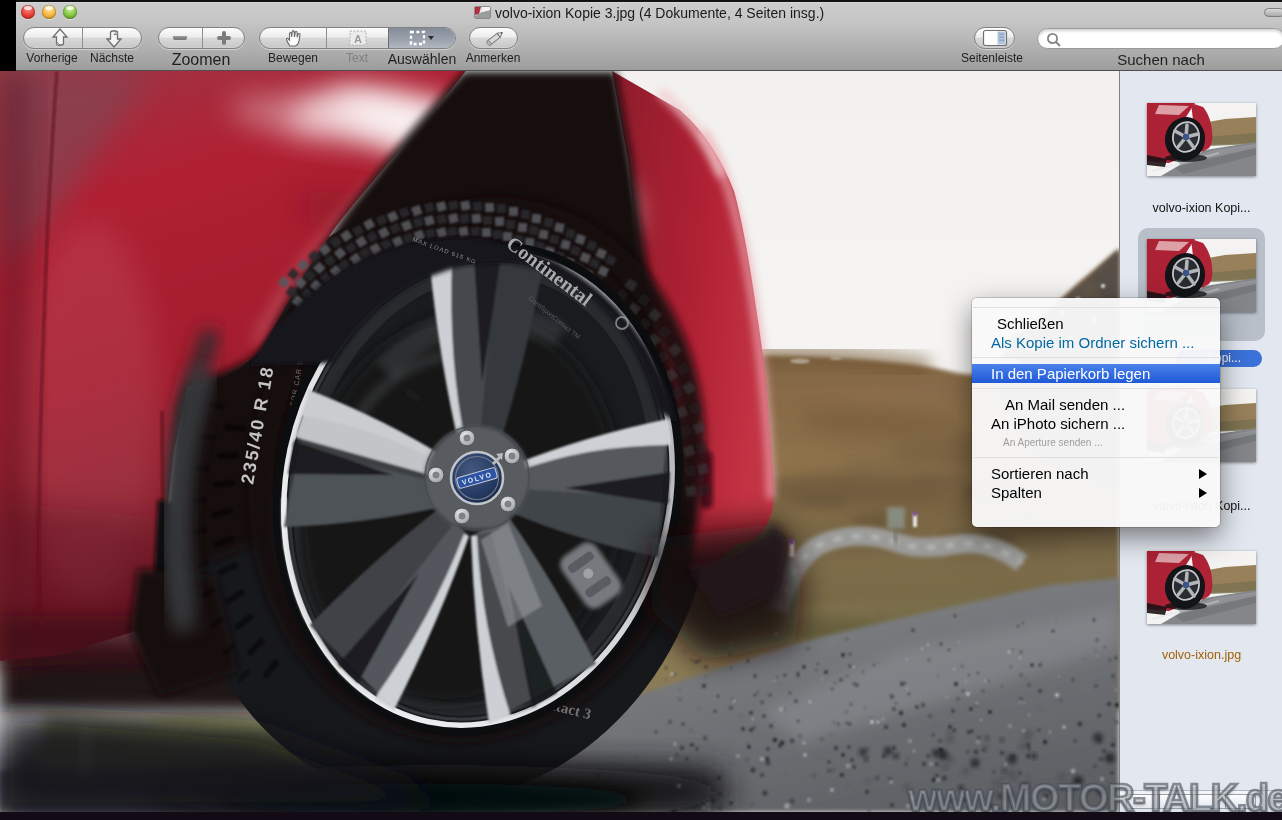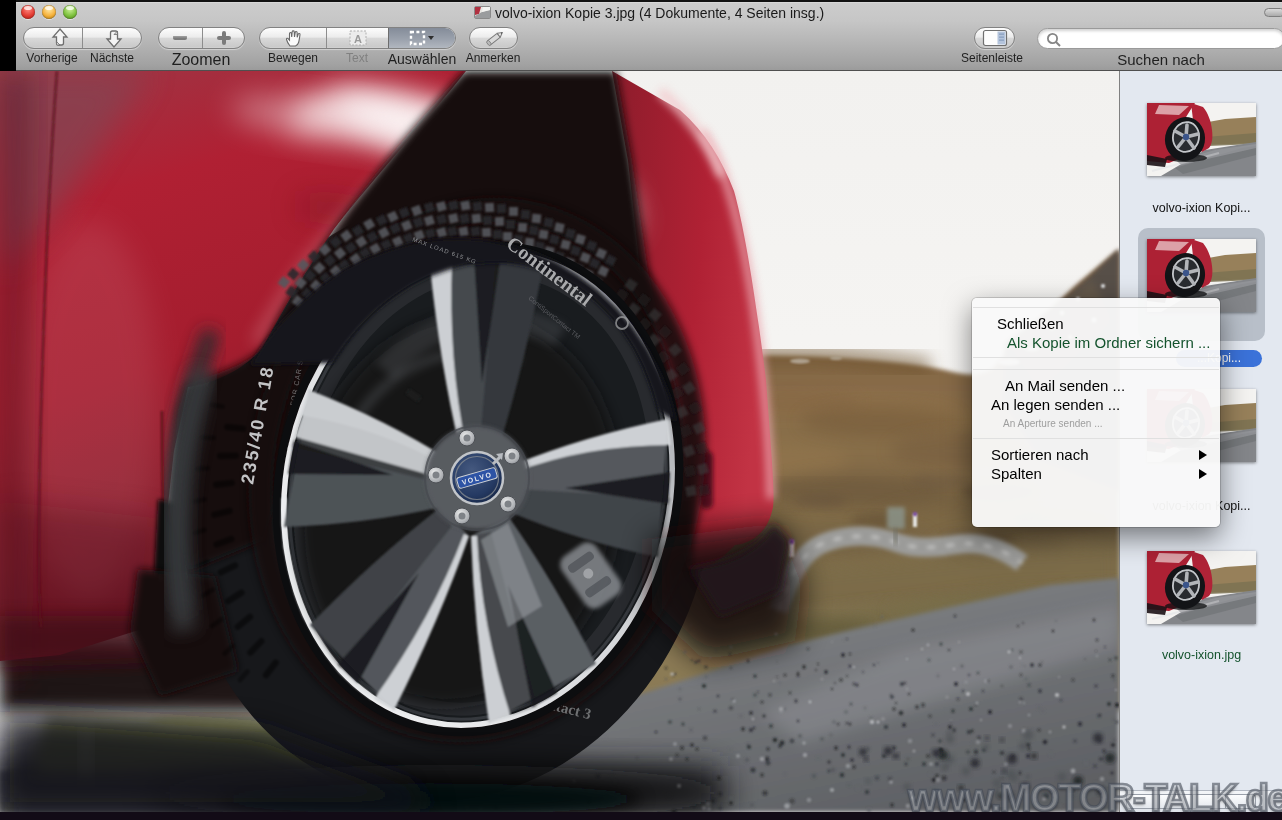--- a/index.html
+++ b/index.html
@@ -986,43 +986,44 @@
             <line x1="39" y1="34" x2="47" y2="45"></line>
             <line x1="39" y1="34" x2="31" y2="44"></line>
             <line x1="39" y1="34" x2="28" y2="28"></line>
           </g>
 <circle cx="39" cy="34" r="3.2" fill="#3a548a"></circle>
 </svg>
       </div>
       <div style="position:absolute;width:163px;text-align:center;font-size:12.5px;color:#111;white-space:nowrap;top:130px">volvo-ixion Kopi...</div>
       <div style="position:absolute;left:56px;top:279px;width:86px;height:17px;border-radius:9px;background:#3b72d9;color:#fff;font-size:12px;text-align:center;line-height:17px">...Kopi...</div>
       <div style="position:absolute;width:163px;text-align:center;font-size:12.5px;color:#111;white-space:nowrap;top:428px">volvo-ixion Kopi...</div>
-      <div style="position:absolute;width:163px;text-align:center;font-size:12.5px;color:#14532d;white-space:nowrap;top:577px">volvo-ixion.jpg</div>
+      <div style="position:absolute;width:163px;text-align:center;font-size:12.5px;color:#a16207;white-space:nowrap;top:577px">volvo-ixion.jpg</div>
       <div style="position:absolute;left:0;top:719px;width:163px;height:22px;background:linear-gradient(180deg,#f4f6f9,#dde2e9);border-top:1px solid #b2b8c2">
         <div style="position:absolute;left:6px;top:3px;width:130px;height:15px;border:1px solid #9aa0aa;border-radius:3px;background:linear-gradient(180deg,#fcfdfe,#e4e8ee)">
           <div style="position:absolute;left:32px;top:0;width:1px;height:13px;background:#9aa0aa"></div>
           <div style="position:absolute;left:65px;top:0;width:1px;height:13px;background:#9aa0aa"></div>
           <div style="position:absolute;left:98px;top:0;width:1px;height:13px;background:#9aa0aa"></div>
         </div>
       </div>
     </div>
 <div style="position:absolute;left:972px;top:298px;width:248px;height:229px;background:rgba(249,249,249,0.96);border-radius:5px;box-shadow:0 10px 28px rgba(0,0,0,.5),0 0 0 1px rgba(0,0,0,.15);padding-top:4px;box-sizing:border-box;z-index:40">
       <div style="height:12px;position:relative">
         <div style="position:absolute;left:1px;right:1px;top:5px;height:1px;background:#e0e0e0"></div>
       </div>
       <div style="position:relative;height:19px;line-height:19px;padding-left:25px;font-size:15px;color:#000;white-space:nowrap">Schließen</div>
-      <div style="position:relative;height:19px;line-height:19px;padding-left:35px;font-size:15px;color:#14532d;white-space:nowrap">Als Kopie im Ordner sichern ...</div>
+      <div style="position:relative;height:19px;line-height:19px;padding-left:19px;font-size:15px;color:#0369a1;white-space:nowrap">Als Kopie im Ordner sichern ...</div>
       <div style="height:12px;position:relative">
         <div style="position:absolute;left:1px;right:1px;top:5px;height:1px;background:#e0e0e0"></div>
       </div>
+      <div style="position:relative;height:19px;line-height:19px;padding-left:19px;font-size:15px;color:#000;white-space:nowrap;background:linear-gradient(180deg,#4a82ea,#1f59d7);color:#fff">In den Papierkorb legen</div>
       <div style="height:12px;position:relative">
         <div style="position:absolute;left:1px;right:1px;top:5px;height:1px;background:#e0e0e0"></div>
       </div>
       <div style="position:relative;height:19px;line-height:19px;padding-left:33px;font-size:15px;color:#000;white-space:nowrap">An Mail senden ...</div>
-      <div style="position:relative;height:19px;line-height:19px;padding-left:19px;font-size:15px;color:#000;white-space:nowrap">An legen senden ...</div>
+      <div style="position:relative;height:19px;line-height:19px;padding-left:19px;font-size:15px;color:#000;white-space:nowrap">An iPhoto sichern ...</div>
       <div style="position:relative;height:19px;line-height:19px;padding-left:31px;font-size:10px;color:#000;white-space:nowrap;color:#9e9e9e">An Aperture senden ...</div>
       <div style="height:12px;position:relative">
         <div style="position:absolute;left:1px;right:1px;top:5px;height:1px;background:#e0e0e0"></div>
       </div>
       <div style="position:relative;height:19px;line-height:19px;padding-left:19px;font-size:15px;color:#000;white-space:nowrap">Sortieren nach<div style="position:absolute;right:13px;top:4.5px;width:0;height:0;border-left:8px solid #000;border-top:5px solid transparent;border-bottom:5px solid transparent"></div></div>
       <div style="position:relative;height:19px;line-height:19px;padding-left:19px;font-size:15px;color:#000;white-space:nowrap">Spalten<div style="position:absolute;right:13px;top:4.5px;width:0;height:0;border-left:8px solid #000;border-top:5px solid transparent;border-bottom:5px solid transparent"></div></div>
     </div>
 <div style="position:absolute;left:908px;top:777px;z-index:50;font-size:38px;font-weight:bold;letter-spacing:-1.5px;color:rgba(225,229,235,0.42);-webkit-text-stroke:2.5px rgba(70,76,88,0.6);text-shadow:0 2px 3px rgba(0,0,0,.35);white-space:nowrap">www.MOTOR-TALK.de</div>
 <div style="position:absolute;left:0;top:812px;width:1282px;height:8px;background:#120b16;z-index:60"></div>
 </div>

